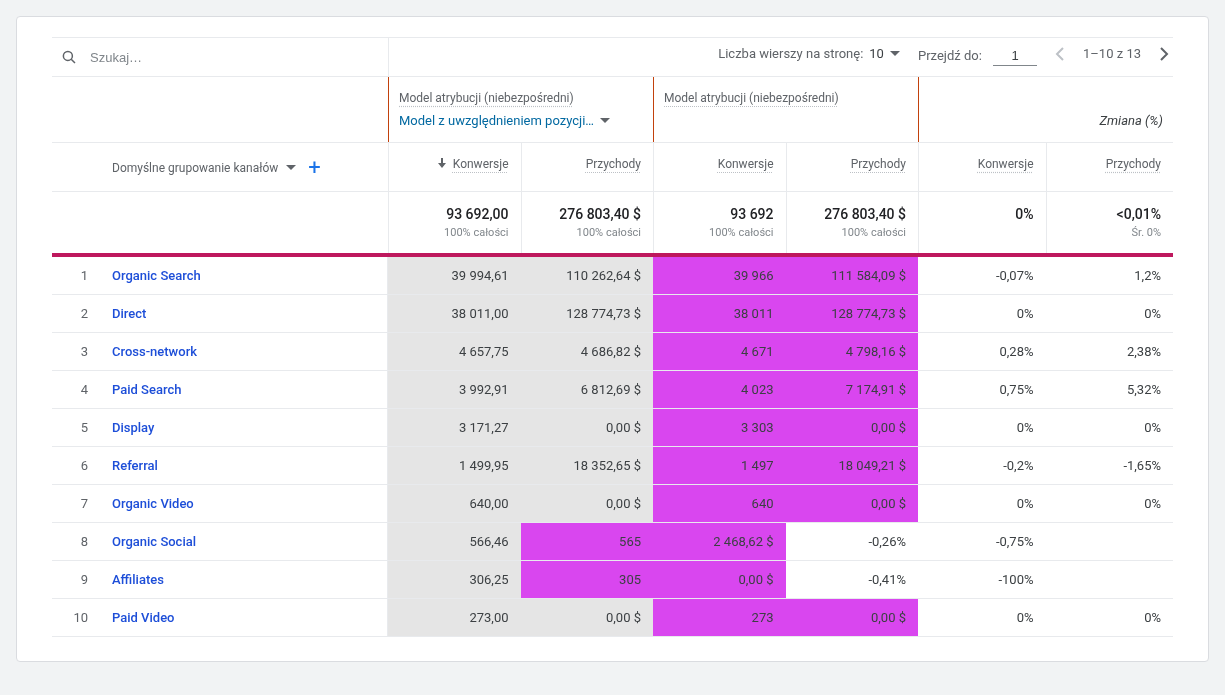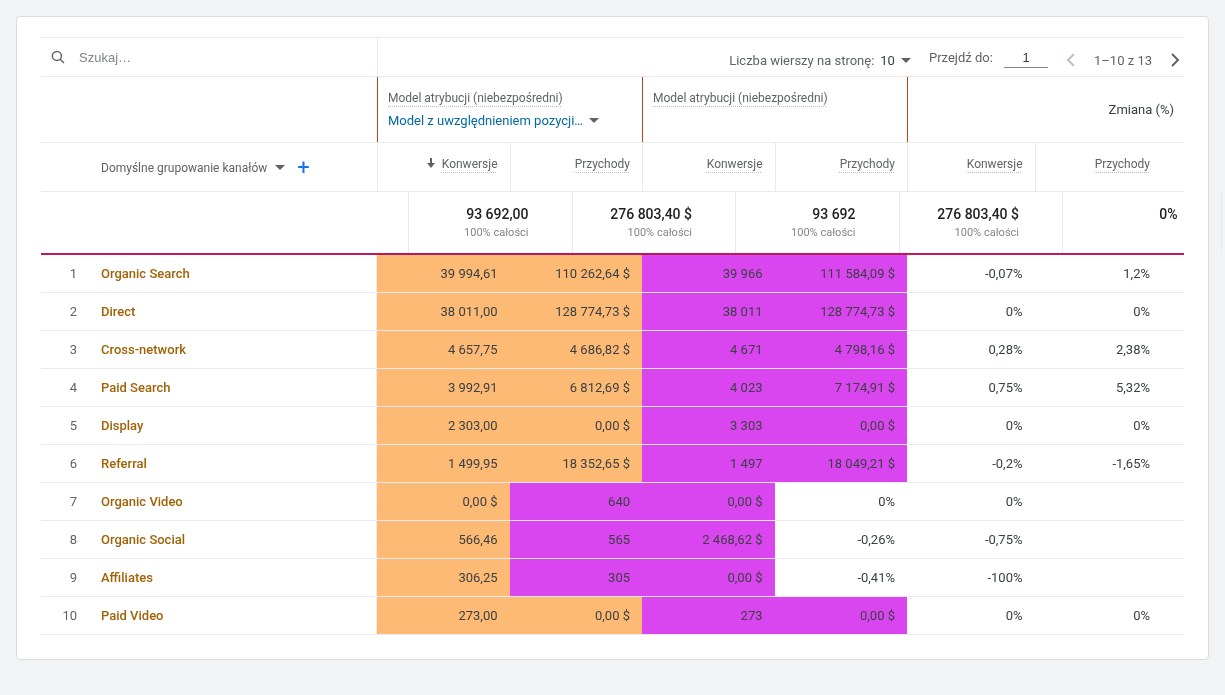--- a/index.html
+++ b/index.html
@@ -1,56 +1,56 @@
 <!DOCTYPE html>
 <html><head>
 <meta charset="utf-8">
 <style>
 * { box-sizing: border-box; margin: 0; padding: 0; }
 body { font-family: Roboto, "Helvetica Neue", Arial, sans-serif; background: #f1f3f4; padding: 16px; font-size: 13px; color: #3c4043; }
-.card { background: #fff; border: 1px solid #dadce0; border-radius: 4px; padding: 20px 24px 24px; }
+.card { background: #fff; border: 1px solid #dadce0; border-radius: 4px; padding: 20px 35px 24px; }
 .toprow { display: grid; grid-template-columns: 336px 1fr; border-top: 1px solid #e8eaed; border-bottom: 1px solid #e8eaed; }
 .search { display: flex; align-items: center; gap: 12px; padding: 10px 8px; color: #5f6368; }
 .search input { border: none; outline: none; font-size: 13px; color: #3c4043; width: 200px; }
 .search input::placeholder { color: #80868b; }
-.pager { display: flex; align-items: flex-end; justify-content: flex-end; gap: 18px; padding: 8px 4px; color: #5f6368; border-left: 1px solid #e8eaed; }
+.pager { display: flex; align-items: flex-start; justify-content: flex-end; gap: 18px; padding: 8px 4px; color: #5f6368; border-left: 1px solid #e8eaed; }
 .pager .goto input { width: 44px; text-align: center; border: none; border-bottom: 1px solid #80868b; outline: none; font-size: 13px; color: #3c4043; padding: 2px 0; margin-left: 8px; }
 .pager .rpp { display: flex; align-items: center; gap: 6px; }
 .pager .rpp-val { color: #3c4043; }
 .chev { cursor: pointer; display: inline-flex; }
 .chev.dis svg path { stroke: #bdc1c6; }
 
 .attrrow { display: grid; grid-template-columns: 336px 265px 265px 1fr; border-bottom: 1px solid #e8eaed; }
 .attrrow > div { border-left: 1px solid #c2410c; padding: 14px 10px; }
 .attrrow > div:first-child { border-left: none; }
 .attrcell { display: flex; flex-direction: column; gap: 8px; }
 .lbl-small { color: #5f6368; font-size: 12px; text-decoration: underline dotted #bdc1c6; text-underline-offset: 4px; }
 .model { display: flex; align-items: center; gap: 6px; color: #0369a1; font-size: 13px; white-space: nowrap; overflow: hidden; }
 .model span { overflow: hidden; text-overflow: ellipsis; }
-.change-lbl { display: flex; align-items: center; justify-content: flex-end; }
+.change-lbl { display: flex; align-items: flex-end; justify-content: flex-end; font-style: italic; }
 
 .metrow { display: grid; grid-template-columns: 336px 132.5px 132.5px 132.5px 132.5px 127.5px 127.5px; border-bottom: 1px solid #e8eaed; }
 .metrow > div { padding: 14px 12px 12px; border-left: 1px solid #e8eaed; color: #5f6368; font-size: 12px; text-align: right; }
 .metrow > div:first-child { border-left: none; }
 .dimhead { display: flex; align-items: center; gap: 8px; color: #3c4043; font-size: 13px; text-align: left !important; }
 .ul { text-decoration: underline dotted #bdc1c6; text-underline-offset: 4px; }
 .plus { color: #1a73e8; font-size: 22px; font-weight: 400; cursor: pointer; margin-left: 4px; line-height: 1; }
 .sorticon { margin-right: 4px; }
 
-.totalsrow { display: grid; grid-template-columns: 336px 132.5px 132.5px 132.5px 132.5px 127.5px 127.5px; border-bottom: 2px solid #be185d; gap: 31px; }
+.totalsrow { display: grid; grid-template-columns: 336px 132.5px 132.5px 132.5px 132.5px 127.5px 127.5px; border-bottom: 4px solid #be185d; }
 .totalsrow > div { padding: 14px 12px; border-left: 1px solid #e8eaed; text-align: right; }
 .totalsrow > div:first-child { border-left: none; }
 .totalsrow .big { font-size: 14px; color: #202124; font-weight: 500; }
 .totalsrow .sub { font-size: 11px; color: #80868b; margin-top: 4px; }
 
 .datarow { display: grid; grid-template-columns: 48px 288px 132.5px 132.5px 132.5px 132.5px 127.5px 127.5px; border-bottom: 1px solid #e8eaed; }
 .datarow > div { padding: 11px 12px; font-size: 13px; color: #3c4043; text-align: right; }
 .datarow .idx { color: #5f6368; text-align: right; }
-.datarow .name { text-align: left; font-weight: 500; color: #a16207; border-right: 1px solid #e8eaed; }
-.datarow .v1 { background: #fdba74; }
+.datarow .name { text-align: left; font-weight: 500; color: #1d4ed8; border-right: 1px solid #e8eaed; }
+.datarow .v1 { background: #e5e5e5; }
 .datarow .v2 { background: #d946ef; }
 svg { flex-shrink: 0; }
 .caret { cursor: pointer; }
 </style>
 </head>
 <body>
 
 <div class="card">
 
   <div class="toprow">
@@ -192,40 +192,41 @@
         <div class="v1">3 992,91</div>
         <div class="v1">6 812,69 $</div>
         <div class="v2">4 023</div>
         <div class="v2">7 174,91 $</div>
         <div>0,75%</div>
         <div>5,32%</div>
       </div>
       <div class="datarow">
         <div class="idx">5</div>
         <div class="name">Display</div>
-        <div class="v1">2 303,00</div>
+        <div class="v1">3 171,27</div>
         <div class="v1">0,00 $</div>
         <div class="v2">3 303</div>
         <div class="v2">0,00 $</div>
         <div>0%</div>
         <div>0%</div>
       </div>
       <div class="datarow">
         <div class="idx">6</div>
         <div class="name">Referral</div>
         <div class="v1">1 499,95</div>
         <div class="v1">18 352,65 $</div>
         <div class="v2">1 497</div>
         <div class="v2">18 049,21 $</div>
         <div>-0,2%</div>
         <div>-1,65%</div>
       </div>
       <div class="datarow">
         <div class="idx">7</div>
         <div class="name">Organic Video</div>
+        <div class="v1">640,00</div>
         <div class="v1">0,00 $</div>
         <div class="v2">640</div>
         <div class="v2">0,00 $</div>
         <div>0%</div>
         <div>0%</div>
       </div>
       <div class="datarow">
         <div class="idx">8</div>
         <div class="name">Organic Social</div>
         <div class="v1">566,46</div>

